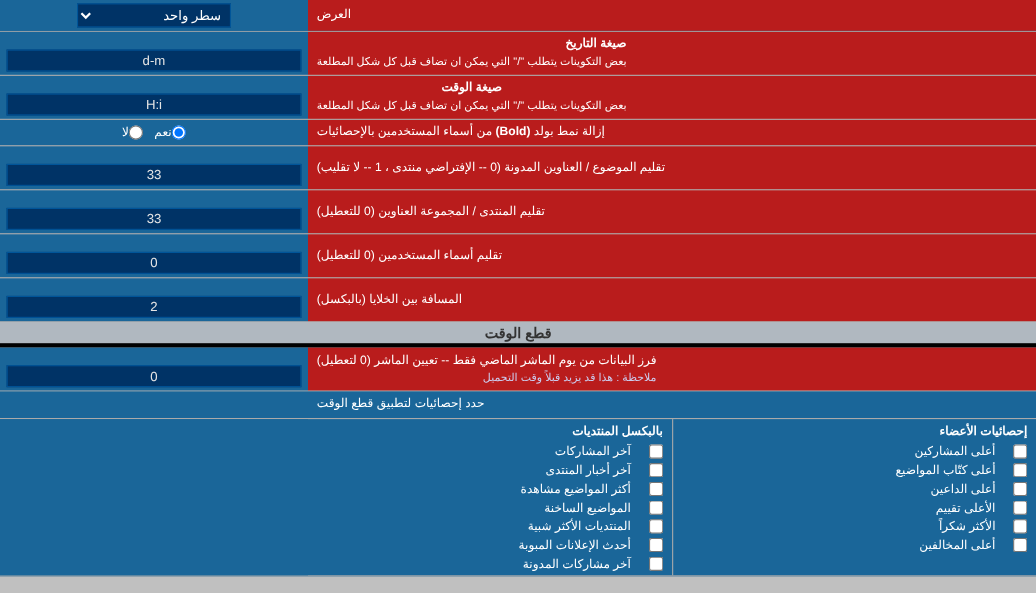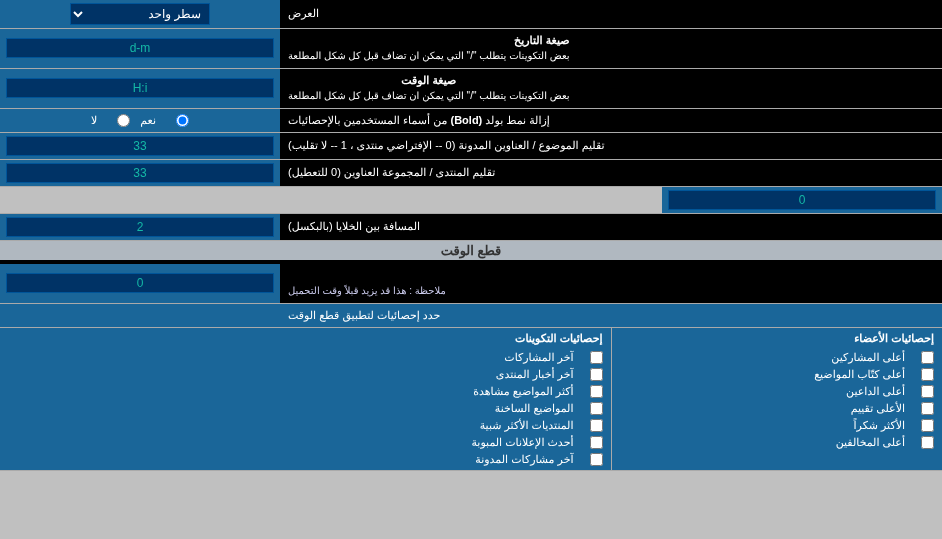--- a/index.html
+++ b/index.html
@@ -12,21 +12,21 @@
       background: #c0c0c0;
     }
 
     .row-container {
       display: flex;
       width: 100%;
       border-bottom: 1px solid #aaa;
     }
 
     .label-cell {
-      background: #000000;
+      background: #b91c1c;
       color: #fff;
       padding: 4px 8px;
       text-align: right;
       display: flex;
       align-items: center;
       justify-content: flex-end;
       flex: 1;
       font-size: 11px;
       line-height: 1.4;
     }
@@ -36,27 +36,28 @@
       display: flex;
       align-items: center;
       justify-content: center;
       padding: 3px 6px;
       width: 280px;
       min-width: 280px;
     }
 
     .input-cell input[type="text"] {
       background: #003366;
-      color: #14b8a6;
+      color: #e5e5e5;
       border: 1px solid #005599;
       padding: 2px 6px;
       width: 100%;
       text-align: center;
       font-size: 12px;
       direction: ltr;
+      margin-top: 13px;
     }
 
     .select-cell {
       background: #1a6699;
       display: flex;
       align-items: center;
       justify-content: center;
       padding: 3px 6px;
       width: 280px;
       min-width: 280px;
@@ -82,21 +83,21 @@
       width: 280px;
       min-width: 280px;
       direction: rtl;
     }
 
     .radio-cell label {
       color: #fff;
       font-size: 11px;
       display: flex;
       align-items: center;
-      gap: 20px;
+      gap: 0;
     }
 
     .section-header {
       background: #b0b8c0;
       color: #333;
       font-weight: bold;
       text-align: center;
       padding: 2px;
       font-size: 13px;
       width: 100%;
@@ -221,20 +222,23 @@
 <div class="row-container">
   <div class="label-cell">
     <span>تقليم المنتدى / المجموعة العناوين (0 للتعطيل)</span>
   </div>
   <div class="input-cell">
     <input type="text" value="33" style="">
   </div>
 </div>
 
 <div class="row-container">
+  <div class="label-cell">
+    <span>تقليم أسماء المستخدمين (0 للتعطيل)</span>
+  </div>
   <div class="input-cell">
     <input type="text" value="0" style="">
   </div>
 </div>
 
 <div class="row-container">
   <div class="label-cell">
     <span>المسافة بين الخلايا (بالبكسل)</span>
   </div>
   <div class="input-cell">
@@ -242,21 +246,21 @@
   </div>
 </div>
 
 <div class="section-header">
   <span>قطع الوقت</span>
 </div>
 
 <div class="row-container">
   <div class="label-cell">
     <span style="text-align:right; direction:rtl;">
-      <br>
+      <span>فرز البيانات من يوم الماشر الماضي فقط -- تعيين الماشر (0 لتعطيل)</span><br>
       <span class="note-text">ملاحظة : هذا قد يزيد قبلاً وقت التحميل</span>
     </span>
   </div>
   <div class="input-cell">
     <input type="text" value="0" style="">
   </div>
 </div>
 
 <div class="row-container" style="background:#1a6699;">
   <div class="stats-label-cell">
@@ -289,21 +293,21 @@
       <input type="checkbox" style="">
       <span>الأكثر شكراً</span>
     </div>
     <div class="checkbox-item">
       <input type="checkbox" style="">
       <span>أعلى المخالفين</span>
     </div>
   </div>
 
   <div class="checkbox-group right-group">
-    <div style="color:#fff; font-weight:bold; font-size:11px; margin-bottom:2px; text-align:right;">إحصائيات التكوينات</div>
+    <div style="color:#fff; font-weight:bold; font-size:11px; margin-bottom:2px; text-align:right;">بالبكسل المنتديات</div>
     <div class="checkbox-item">
       <input type="checkbox" style="">
       <span>آخر المشاركات</span>
     </div>
     <div class="checkbox-item">
       <input type="checkbox" style="">
       <span>آخر أخبار المنتدى</span>
     </div>
     <div class="checkbox-item">
       <input type="checkbox" style="">

